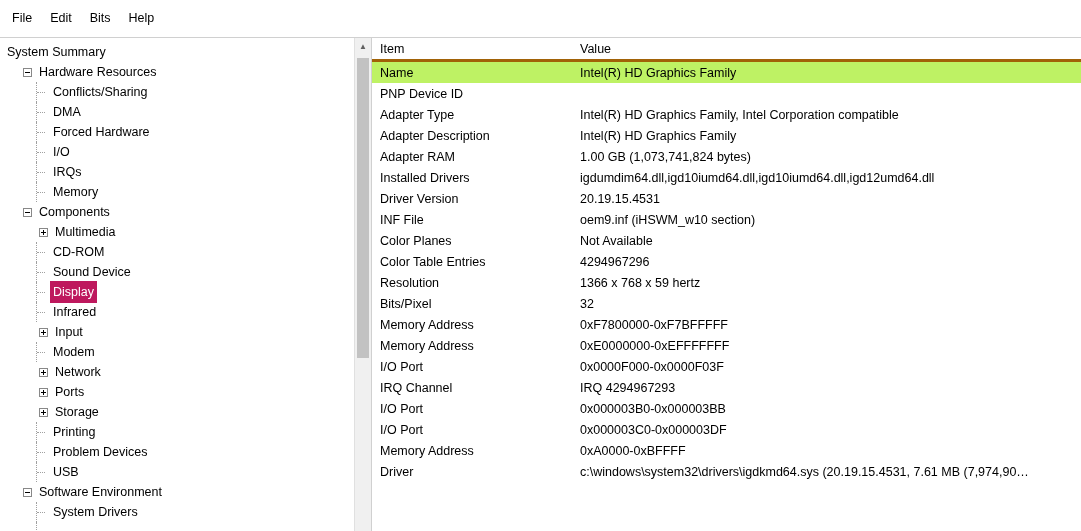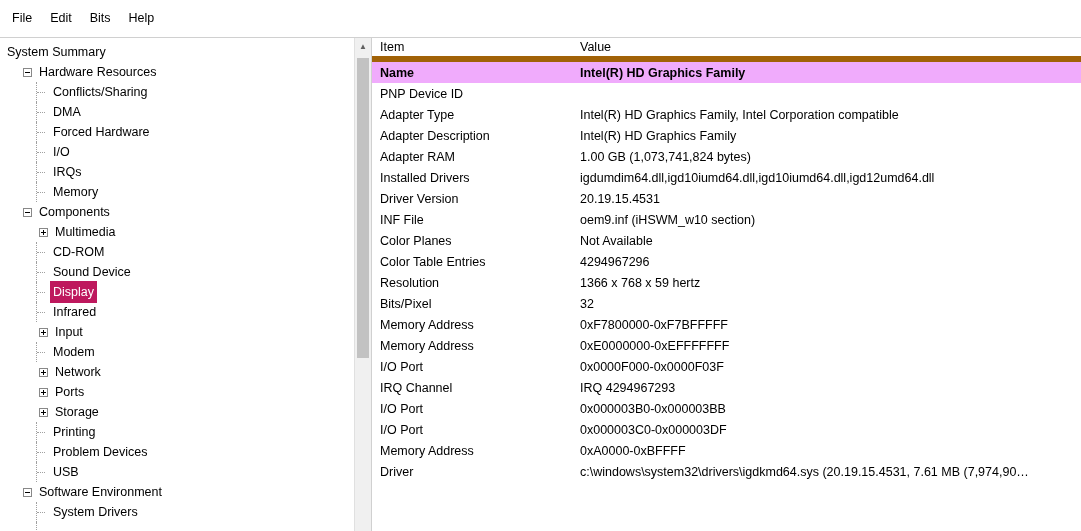--- a/index.html
+++ b/index.html
@@ -101,36 +101,36 @@
     color: #fff;
   }
   .right-pane {
     flex: 1;
     overflow: hidden;
   }
   .grid-header {
     display: flex;
     height: 24px;
     align-items: center;
-    border-bottom: 6px solid #a16207;
+    border-bottom: 3px solid #a16207;
   }
   .grid-header .col {
     padding: 0 8px;
     font-weight: 400;
     color: #000;
   }
   .col-item { width: 200px; flex-shrink:0; }
   .col-value { flex: 1; }
   .grid-body { }
   .grid-row {
     display: flex;
     height: 21px;
     align-items: center;
   }
-  .grid-row.alt { background: #f0abfc; font-weight: bold; }
+  .grid-row.alt { background: #bef264; }
   .grid-row .cell {
     padding: 0 8px;
     overflow: hidden;
     white-space: nowrap;
     text-overflow: clip;
   }
 </style>
 </head>
 <body>
 

